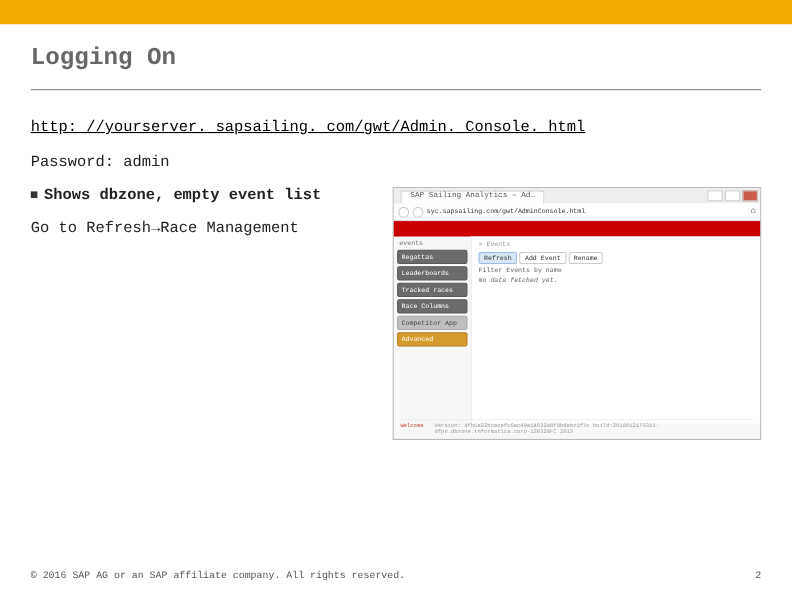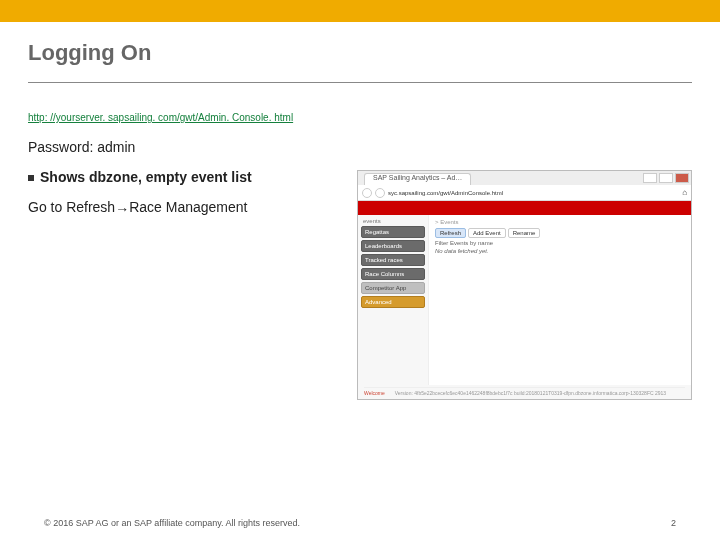--- a/index.html
+++ b/index.html
@@ -1,26 +1,26 @@
 <!DOCTYPE html>
 <html><head>
 <meta charset="utf-8">
 <style>
-  * { margin:0; padding:0; box-sizing:border-box; }
+  * { margin:0; padding:0; box-sizing:border-box;font-family:Liberation Mono, monospace; }
   body { width:720px; height:540px; font-family:Arial,Helvetica,sans-serif; background:#fff; color:#333; position:relative; overflow:hidden; }
   .topbar { height:22px; background:#f0ab00; width:100%; }
   .slide { padding:18px 28px 8px 28px; }
   .title { font-size:22px; font-weight:600; color:#666; margin-bottom:16px; }
   .hr { height:1px; background:#888; width:100%; margin-bottom:24px; }
-  .link { color:#15803d; text-decoration:underline; font-size:10px; display:inline-block; margin-bottom:16px; }
+  .link { color:#000000; text-decoration:underline; font-size:14px; display:inline-block; margin-bottom:16px; }
   .txt { font-size:14px; color:#222; margin-bottom:14px; }
   .arrow { display:inline-block; }
   .bullet-row { font-size:14px; font-weight:700; color:#222; margin-bottom:14px; }
   .bullet-dot { display:inline-block; width:6px; height:6px; background:#333; vertical-align:middle; margin-right:6px; }
-  .footer { position:absolute; left:0; bottom:12px; width:100%; padding:0 44px; display:flex; justify-content:space-between; font-size:9px; color:#555;margin-top:20px; }
+  .footer { position:absolute; left:0; bottom:12px; width:100%; padding:0 28px; display:flex; justify-content:space-between; font-size:9px; color:#555;margin-top:20px; }
   
   .shot { position:absolute; top:170px; right:28px; width:335px; height:230px; border:1px solid #bbb; background:#f7f7f7; font-size:8px; }
   .win-top { height:14px; background:#eee; display:flex; align-items:center; }
   .tab { background:#fff; border:1px solid #ccc; border-bottom:none; height:12px; margin-top:2px; margin-left:6px; padding:0 8px; font-size:7px; color:#555; border-radius:3px 3px 0 0; }
   .win-ctrl { margin-left:auto; display:flex; }
   .win-btn { width:14px; height:10px; border:1px solid #ccc; margin-right:2px; background:#fff; }
   .win-btn.close { background:#cc5b4a; }
   .addr { height:16px; background:#fff; display:flex; align-items:center; border-bottom:1px solid #ddd; padding:0 4px; gap:3px; }
   .nav-arrow { width:10px; height:10px; border:1px solid #ccc; border-radius:50%; }
   .url { font-size:6px; color:#333; flex:1; overflow:hidden; white-space:nowrap; }

